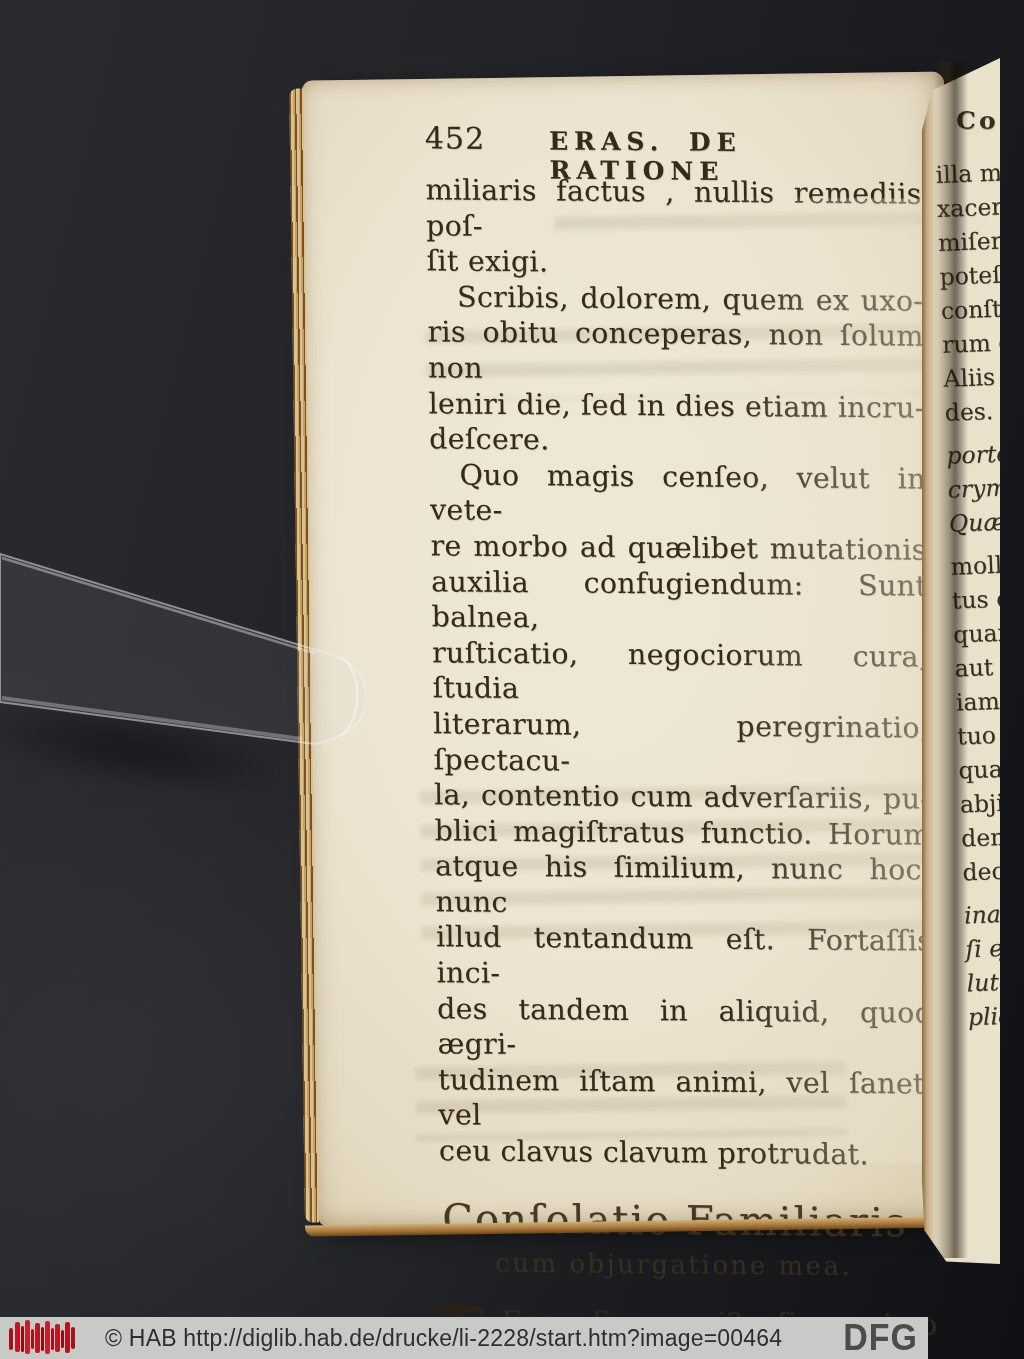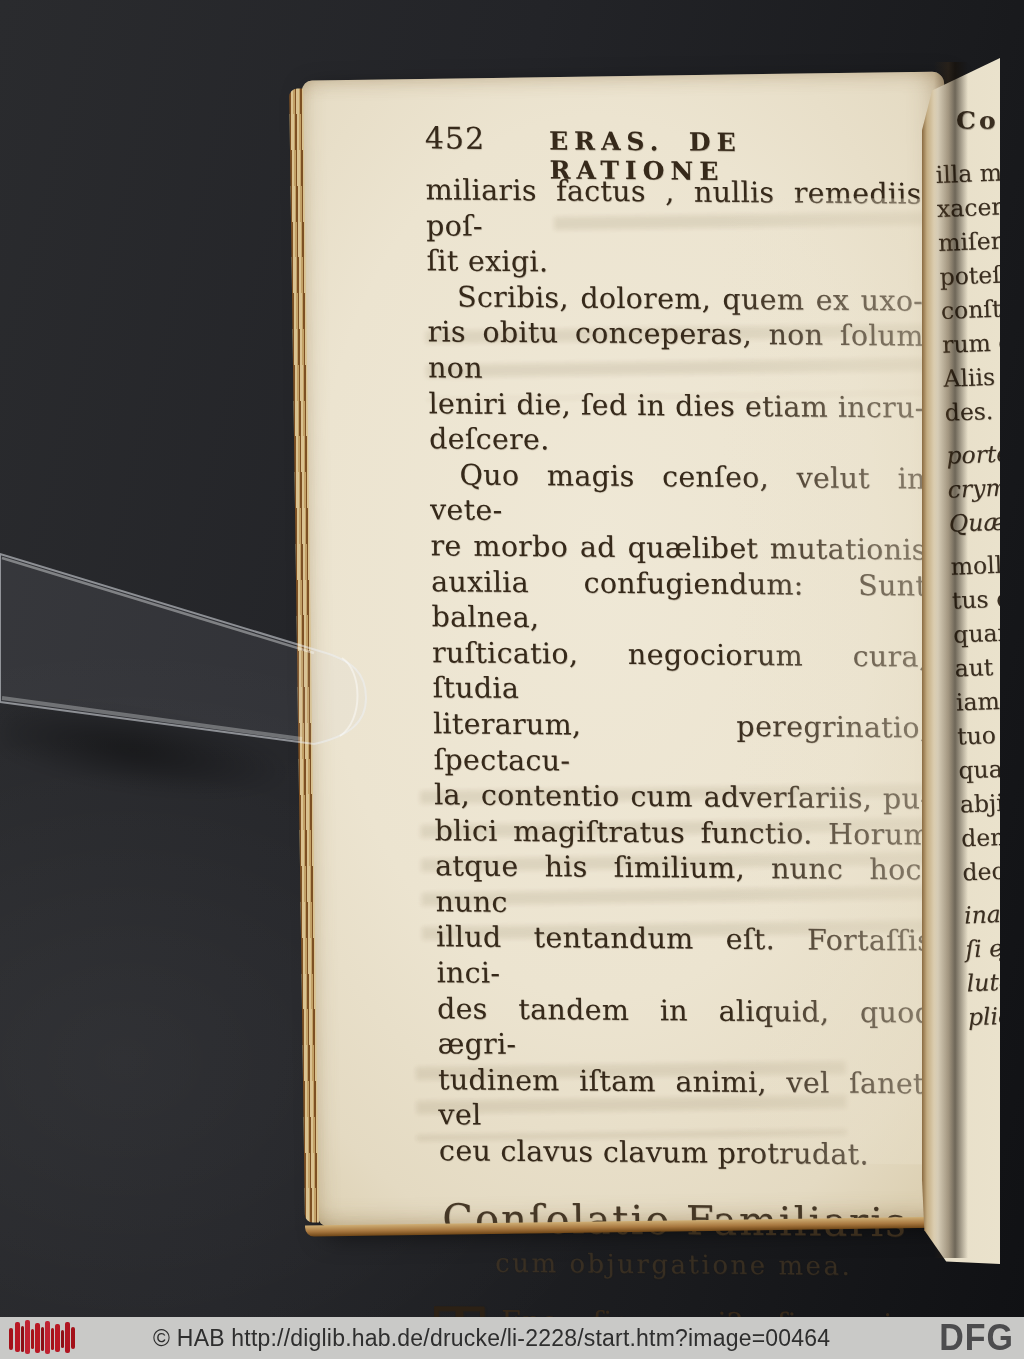--- a/index.html
+++ b/index.html
@@ -76,21 +76,21 @@
     transform:rotate(-2.2deg);transform-origin:top left;
     font-size:23.5px;line-height:34px;white-space:nowrap;}
   .frag-col .it{font-style:italic;}
   .frag-col .gap{margin-top:9px;}
   
   .rod{position:absolute;left:0;top:532px;width:384px;height:256px;z-index:6;}
   .rod-shadow{position:absolute;left:0;top:700px;width:330px;height:110px;z-index:1;
     background:radial-gradient(70% 50% at 40% 50%,rgba(0,0,0,.42),rgba(0,0,0,0) 70%);
     transform:rotate(9deg);filter:blur(8px);}
   
-  .footer-bar{position:absolute;left:0;bottom:0;width:1024px;height:42px;background:#c9c9c7;
+  .footer-bar{position:absolute;left:0;bottom:0;width:928px;height:42px;background:#c9c9c7;
     z-index:10;display:flex;align-items:center;font-family:"Liberation Sans",sans-serif;}
   .hab-logo{position:absolute;left:8px;top:3px;}
   .caption{position:absolute;left:50%;transform:translateX(-53%);
     font-size:23px;color:#2e2e2e;white-space:nowrap;letter-spacing:.2px;}
   .dfg{position:absolute;right:10px;top:1px;font-size:34px;font-weight:900;color:#4c4c4e;
     letter-spacing:1px;transform:scaleY(1.08);font-family:"Liberation Sans",sans-serif;}
 </style>
 </head>
 <body>
 

